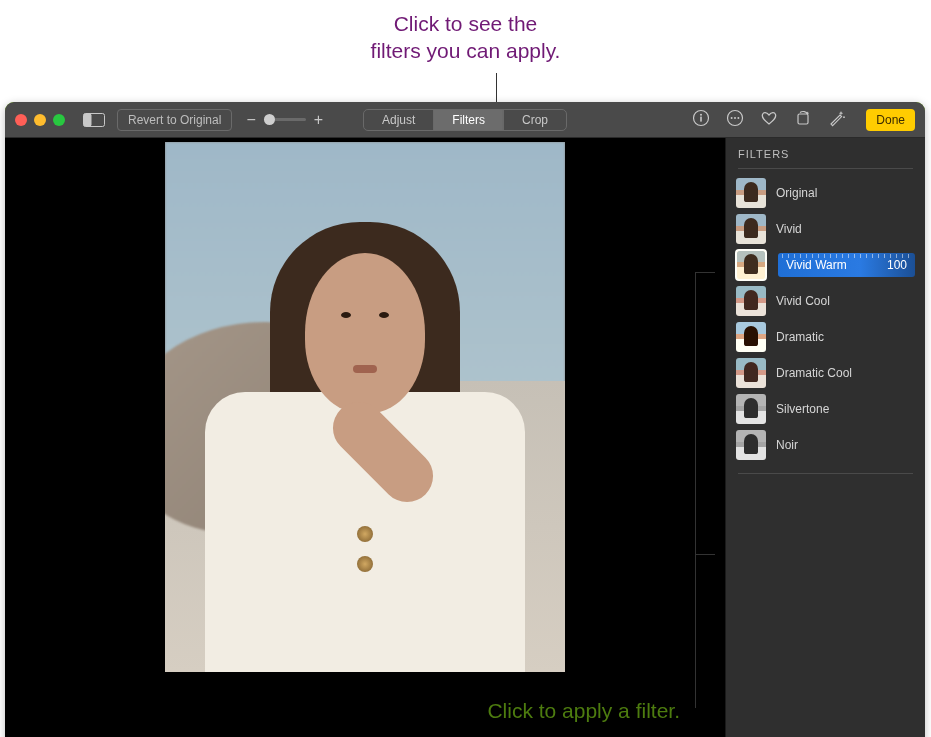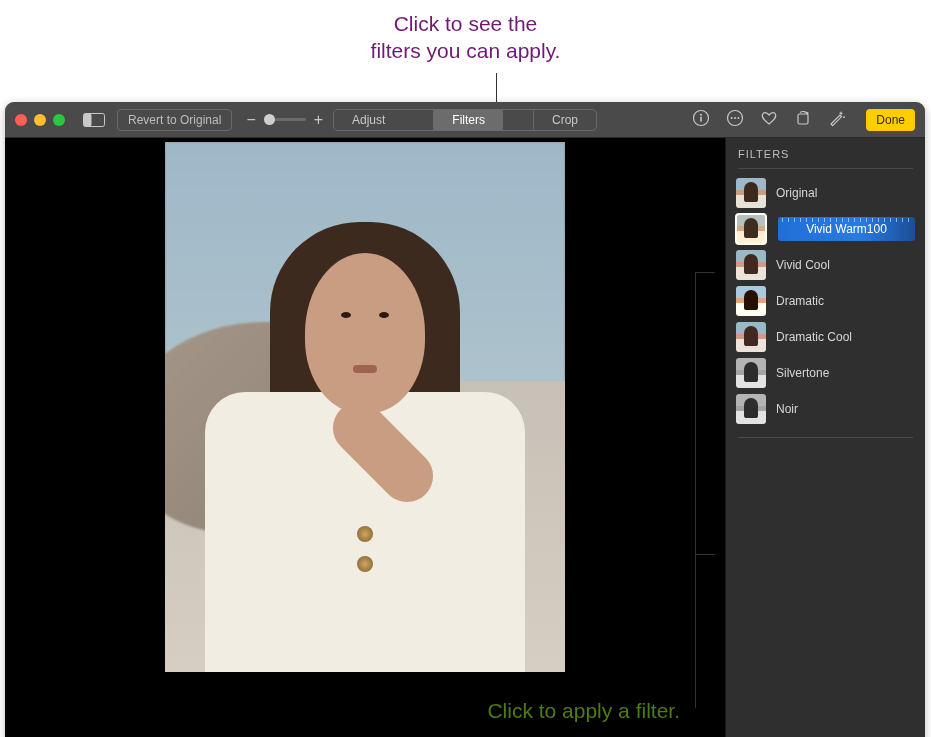--- a/index.html
+++ b/index.html
@@ -119,21 +119,20 @@
     position:absolute; left:0; top:-4px; width:11px;height:11px;border-radius:50%;background:#cfcfcf;
   }
   .segmented {
     position:absolute;
     left:50%; transform:translateX(-50%);
     display:flex;
     border: 0.5px solid #6a6a6a;
     border-radius:5px;
     overflow:hidden;
     height:22px;
-    gap:30px;
   }
   .seg {
     padding:0 18px;
     font-size:12px;
     color:#c8c8c8;
     display:flex;align-items:center;
     background:transparent;
     border:none;
   }
   .seg.active { background:#6c6c6c; color:#fff; }
@@ -235,21 +234,21 @@
   .filter-row.selected .label-wrap{
     position:absolute;
     left:44px; right:2px;
     height:24px;
     background:linear-gradient(90deg,#1f6fd6,#2a7ae2 60%,#1b4f95);
     border-radius:3px;
     display:flex;align-items:center;
     padding:0 8px;
     color:#fff;
     font-size:12px;
-    justify-content:center;
+    justify-content:space-between;
   }
   .filter-row.selected .label-wrap .ticks{
     position:absolute;top:1px;left:4px;right:4px;height:4px;
     background:repeating-linear-gradient(90deg,rgba(255,255,255,.5) 0 1px,transparent 1px 6px);
   }
   .filters-end{
     border-top:1px solid #4a4a4a;
     margin:10px 4px 0 4px;
   }
 </style>
@@ -361,20 +360,24 @@
       </div>
     </div>
 
     <div class="sidebar">
       <div class="side-title">FILTERS</div>
       <div id="filters-list">
           <div class="filter-row">
             <div class="thumb-img "></div>
             <span class="filter-label">Original</span>
           </div>
+          <div class="filter-row">
+            <div class="thumb-img "></div>
+            <span class="filter-label">Vivid</span>
+          </div>
           <div class="filter-row selected">
             <div class="thumb-img warm"></div>
             <div class="label-wrap">
               <div class="ticks"></div>
               <span>Vivid Warm</span>
               <span>100</span>
             </div>
           </div>
           <div class="filter-row">
             <div class="thumb-img cool"></div>

